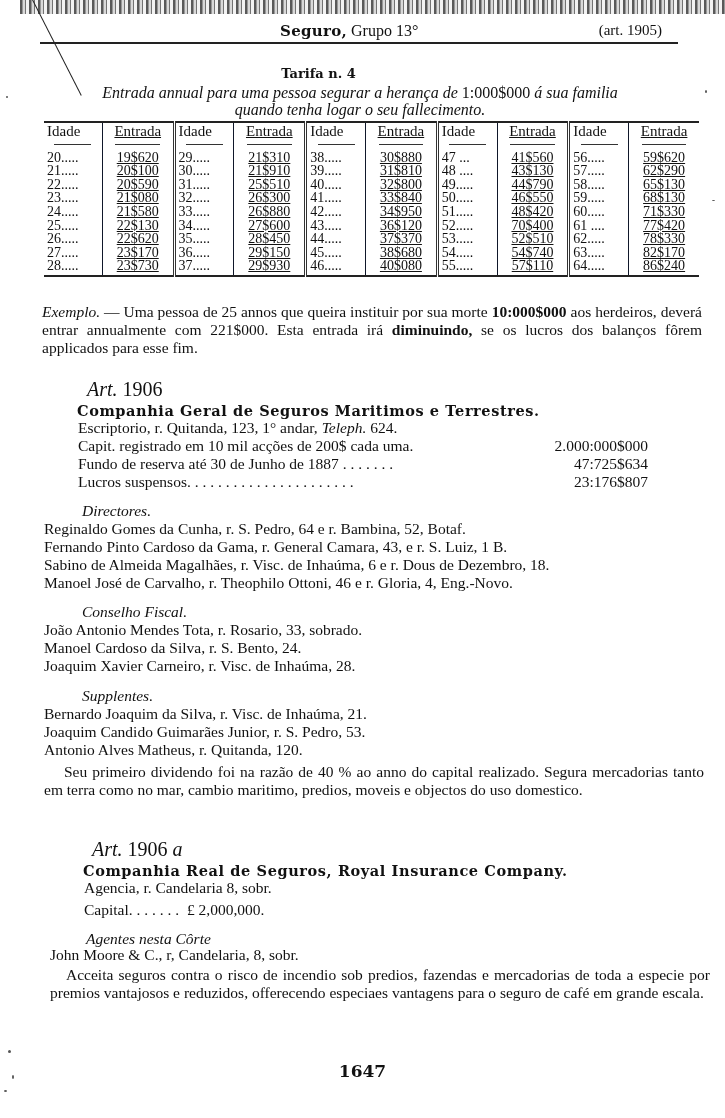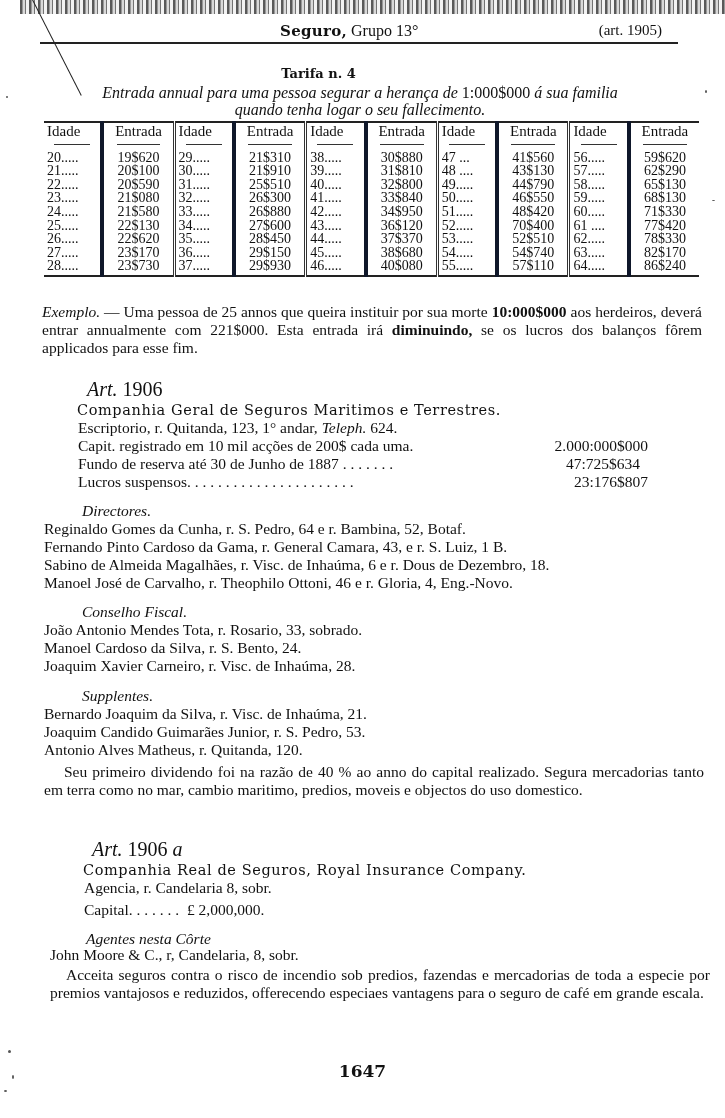--- a/index.html
+++ b/index.html
@@ -45,33 +45,33 @@
   table.tarifa th {
     font-weight:normal; font-size:15px; padding:2px 0 12px 0;
     text-align:center; position:relative;
   }
   table.tarifa th::after {
     content:""; position:absolute; left:18%; right:18%; bottom:6px; border-bottom:1px solid #333;
   }
   table.tarifa td { padding:0; }
   table.tarifa .age { text-align:left; padding-left:3px; width:58px; }
   table.tarifa .val { text-align:center; width:73px; }
-  table.tarifa .sep { border-left:4px solid #0f172a; }
+  table.tarifa .sep { border-left:1px solid #0f172a;text-decoration:underline; }
   table.tarifa .dsep { border-left:3px double #333; }
   table.tarifa tbody tr:last-child td { padding-bottom:2px; }
 
   .block { position:absolute; left:0; width:725px; font-size:15.5px; line-height:18px; }
   .exemplo { top:303px; left:42px; width:660px; text-align:justify; }
   .exemplo .ital { font-style:italic; }
   .exemplo b { font-weight:bold; }
 
   .art-heading { position:absolute; font-size:20px; }
   .art-heading i { font-style:italic; }
   .company {
-    position:absolute; font-family:"DejaVu Serif",serif; font-weight:400; font-size:14.5px;
+    position:absolute; font-family:"DejaVu Serif",serif; font-weight:700; font-size:14.5px;
     letter-spacing:.6px; white-space:nowrap;
   }
   .line { position:absolute; font-size:15.5px; white-space:nowrap; }
   .line .right { position:absolute; }
   .italic-label { position:absolute; font-style:italic; font-size:15.5px; }
   .para { position:absolute; font-size:15.5px; line-height:17.5px; text-align:justify; }
   .page-num {
     position:absolute; left:0; width:725px; top:1022px; text-align:center;
     font-family:"DejaVu Serif",serif; font-weight:900; font-size:17px;margin-top:39px;
   }
@@ -231,21 +231,21 @@
 <div class="company" style="left:77px; top:402px;">Companhia Geral de Seguros Maritimos e Terrestres.</div>
 <div class="line" style="left:78px; top:419px;">
   <span>Escriptorio, r. Quitanda, 123, 1° andar, </span><i>Teleph.</i><span> 624.</span>
 </div>
 <div class="line" style="left:78px; top:437px; width:570px;">
   <span>Capit. registrado em 10 mil acções de 200$ cada uma.</span>
   <span class="right" style="right:0; top:0;">2.000:000$000</span>
 </div>
 <div class="line" style="left:78px; top:455px; width:570px;">
   <span>Fundo de reserva até 30 de Junho de 1887 . . . . . . .</span>
-  <span class="right" style="right:8px; top:0;">47:725$634</span>
+  <span class="right" style="right:0; top:0;">47:725$634</span>
 </div>
 <div class="line" style="left:78px; top:473px; width:570px;">
   <span>Lucros suspensos. . . . . . . . . . . . . . . . . . . . . .</span>
   <span class="right" style="right:0; top:0;">23:176$807</span>
 </div>
 
 <div class="italic-label" style="left:82px; top:502px;">Directores.</div>
 <div class="line" style="left:44px; top:520px;">Reginaldo Gomes da Cunha, r. S. Pedro, 64 e r. Bambina, 52, Botaf.</div>
 <div class="line" style="left:44px; top:538px;">Fernando Pinto Cardoso da Gama, r. General Camara, 43, e r. S. Luiz, 1 B.</div>
 <div class="line" style="left:44px; top:556px;">Sabino de Almeida Magalhães, r. Visc. de Inhaúma, 6 e r. Dous de Dezembro, 18.</div>

